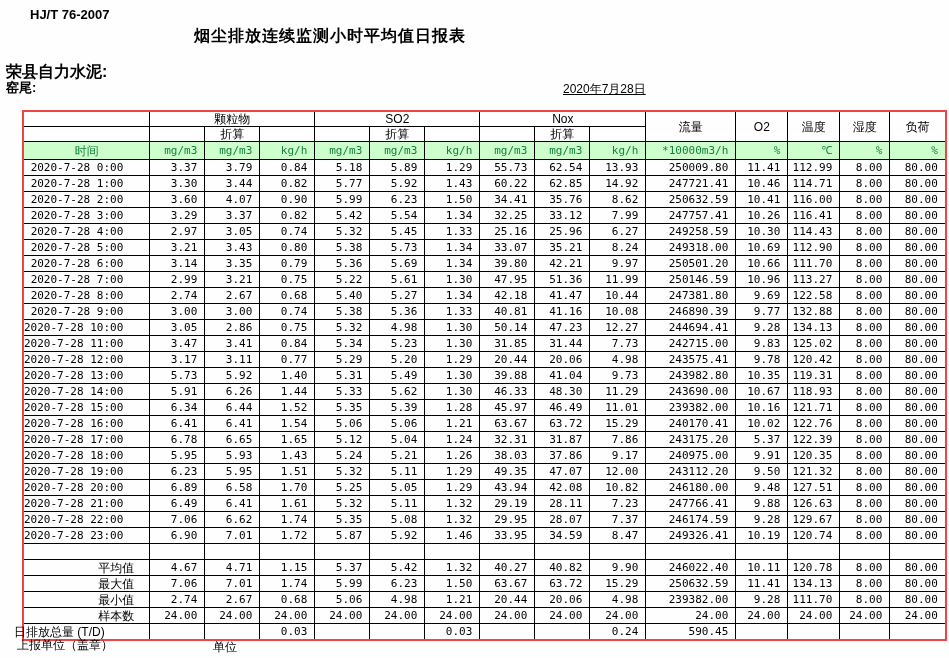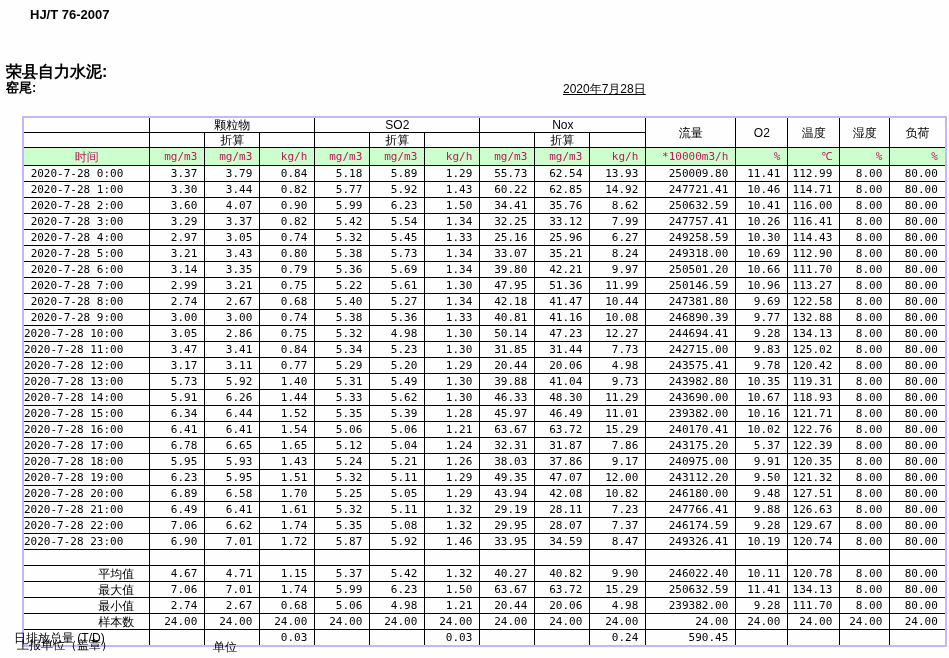--- a/index.html
+++ b/index.html
@@ -4,40 +4,41 @@
 <style>
   html,body{margin:0;padding:0;background:#fff;}
   .page{position:relative;width:949px;height:658px;background:#fefefe;color:#000;
         font-family:"Liberation Sans",sans-serif;overflow:hidden;}
   .std{position:absolute;left:30px;top:7px;font-weight:bold;font-size:13px;}
   .title{position:absolute;left:105px;top:26px;width:450px;text-align:center;
          font-weight:bold;font-size:16px;letter-spacing:1px;}
   .company{position:absolute;left:6px;top:62px;font-weight:bold;font-size:16px;}
   .location{position:absolute;left:6px;top:79px;font-weight:bold;font-size:13px;}
   .date{position:absolute;left:563px;top:81px;font-size:12px;text-decoration:underline;}
-  table{position:absolute;left:22px;top:116px;border-collapse:collapse;
-        table-layout:fixed;border:2px solid #c4b5fd;}
+  table{position:absolute;left:22px;top:110px;border-collapse:collapse;
+        table-layout:fixed;border:2px solid #ef4444;}
   td{border:1px solid #000;height:15px;line-height:14px;padding:0;margin:0;
      text-align:center;font-size:12px;overflow:hidden;white-space:nowrap;}
   thead tr.h td{height:13px;}
-  tr.unit-row td{height:17px;background:#ccffcc;color:#be185d;}
+  tr.unit-row td{height:17px;background:#ccffcc;color:#15803d;}
   .num{font-family:"DejaVu Sans Mono",monospace;font-size:11px;text-align:right;
        padding-right:7px;}
   .timecol.num{padding-right:26px;}
   .sumlbl{text-align:right;padding-right:15px;font-size:12px;}
   .totlbl{text-align:left;font-size:12px;overflow:visible;text-indent:-10px;}
   .f1{position:absolute;left:17px;top:621px;font-size:12px;}
   .f2{position:absolute;left:17px;top:637px;font-size:12px;}
   .f3{position:absolute;left:213px;top:639px;font-size:12px;}
 </style>
 </head>
 <body>
 
 <div class="page">
   <div class="std">HJ/T  76-2007</div>
+  <div class="title">烟尘排放连续监测小时平均值日报表</div>
   <div class="company">荣县自力水泥:</div>
   <div class="location">窑尾:</div>
   <div class="date">2020年7月28日</div>
 
   <table>
     <colgroup>
       <col style="width:105px">
         <col style="width:55px">
         <col style="width:55px">
       <col style="width:55px">

